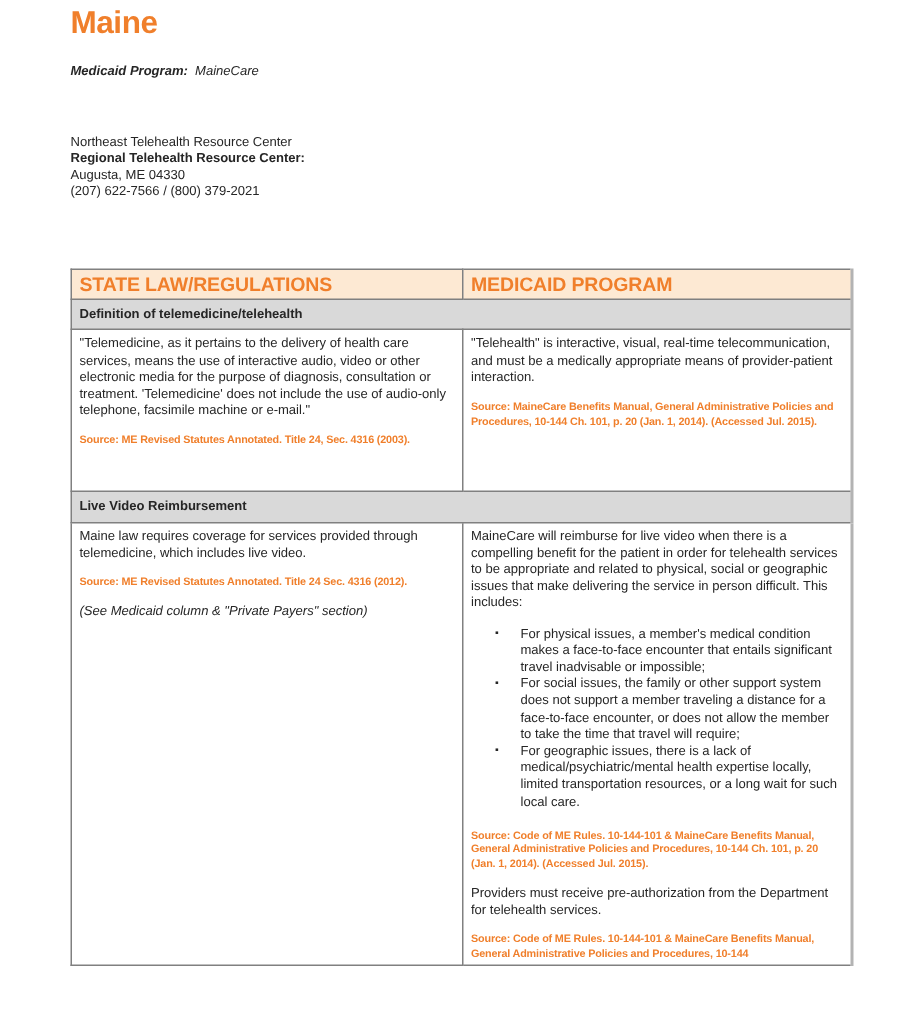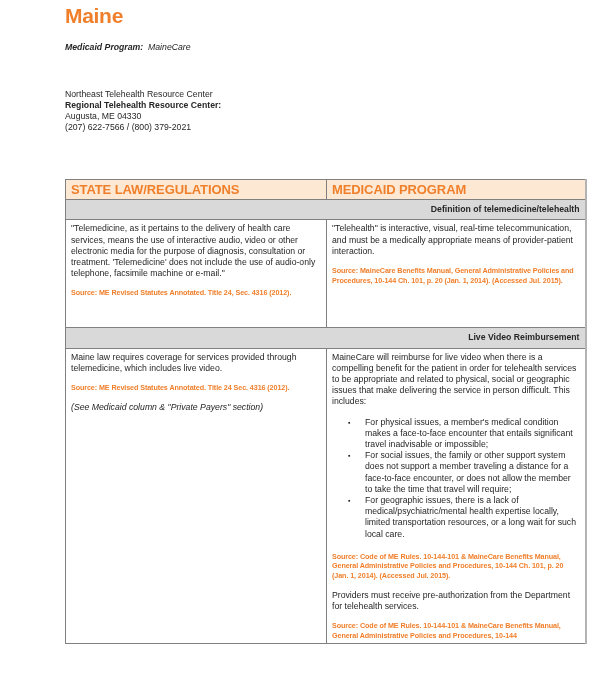--- a/index.html
+++ b/index.html
@@ -10,21 +10,21 @@
     body {
       width: 612px;
       height: 675px;
       overflow: hidden;
       position: relative;
       font-family: "Liberation Sans", sans-serif;
       color: #262626;
     }
     .page {
       position: absolute;
-      left: 18px;
+      left: 0;
       top: 0;
       width: 500px;
       height: 675px;
     }
     .title {
       position: absolute;
       left: 47px;
       top: 4px;
       font-size: 21px;
       font-weight: bold;
@@ -71,21 +71,20 @@
       font-size: 13px;
       padding: 4px 5px 4px 5px;
       letter-spacing: -0.1px;
       margin-top: 32px;
     }
     table.law tr.section td {
       background: #d9d9d9;
       font-weight: bold;
       color: #262626;
       padding: 4px 5px 4px 5px;
-      text-align: right;
     }
     table.law td.right-edge, table.law th.right-edge {
       border-right: 2px solid #b3b3b3;
     }
     .col-left { width: 261px; }
     .col-right { width: 259px; }
     p { margin: 0; }
     .para { margin-bottom: 9px; }
     .source {
       color: #f07f2b;
@@ -144,21 +143,21 @@
       <th>STATE LAW/REGULATIONS</th>
       <th class="right-edge">MEDICAID PROGRAM</th>
     </tr>
 
     <tr class="section">
       <td colspan="2" class="right-edge">Definition of telemedicine/telehealth</td>
     </tr>
     <tr>
       <td class="r1-left">
         <p class="para">"Telemedicine, as it pertains to the delivery of health care services, means the use of interactive audio, video or other electronic media for the purpose of diagnosis, consultation or treatment. 'Telemedicine' does not include the use of audio-only telephone, facsimile machine or e-mail."</p>
-        <p class="source">Source: ME Revised Statutes Annotated. Title 24, Sec. 4316 (2012).</p>
+        <p class="source">Source: ME Revised Statutes Annotated. Title 24, Sec. 4316 (2003).</p>
       </td>
       <td class="right-edge">
         <p class="para">"Telehealth" is interactive, visual, real-time telecommunication, and must be a medically appropriate means of provider-patient interaction.</p>
         <p class="source">Source: MaineCare Benefits Manual, General Administrative Policies and Procedures, 10-144 Ch. 101, p. 20 (Jan. 1, 2014). (Accessed Jul. 2015).</p>
       </td>
     </tr>
 
     <tr class="section">
       <td colspan="2" class="right-edge">Live Video Reimbursement</td>
     </tr>

